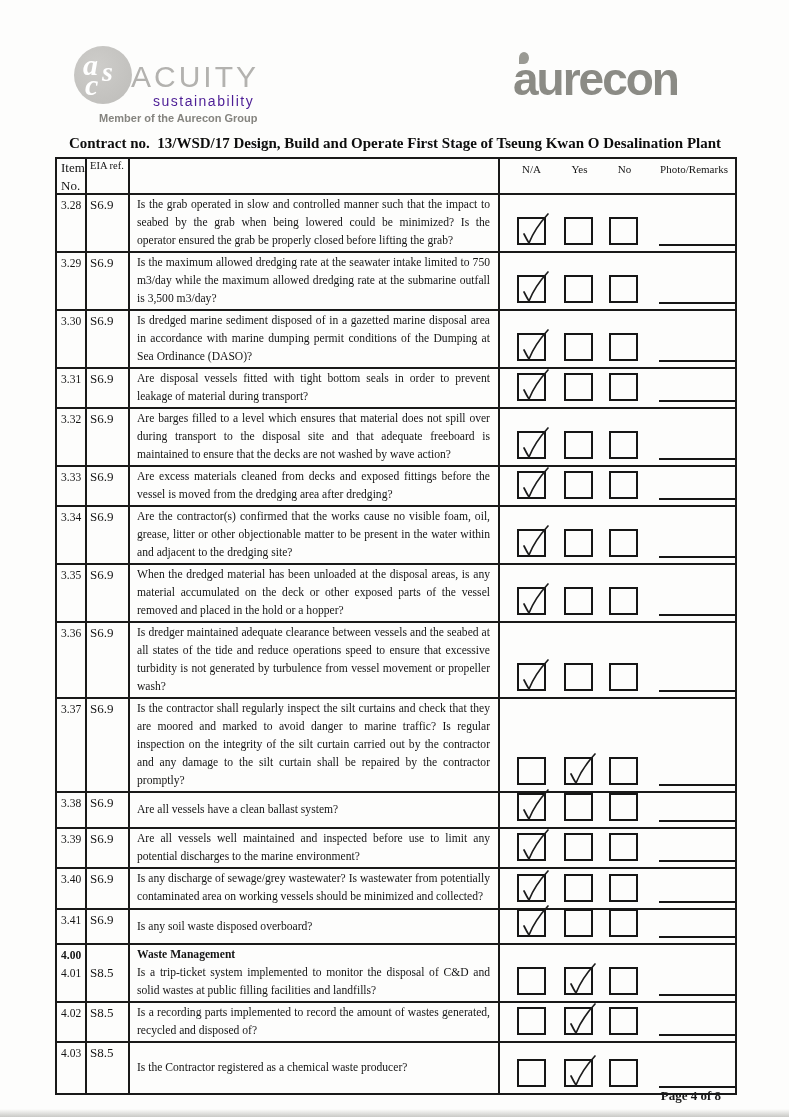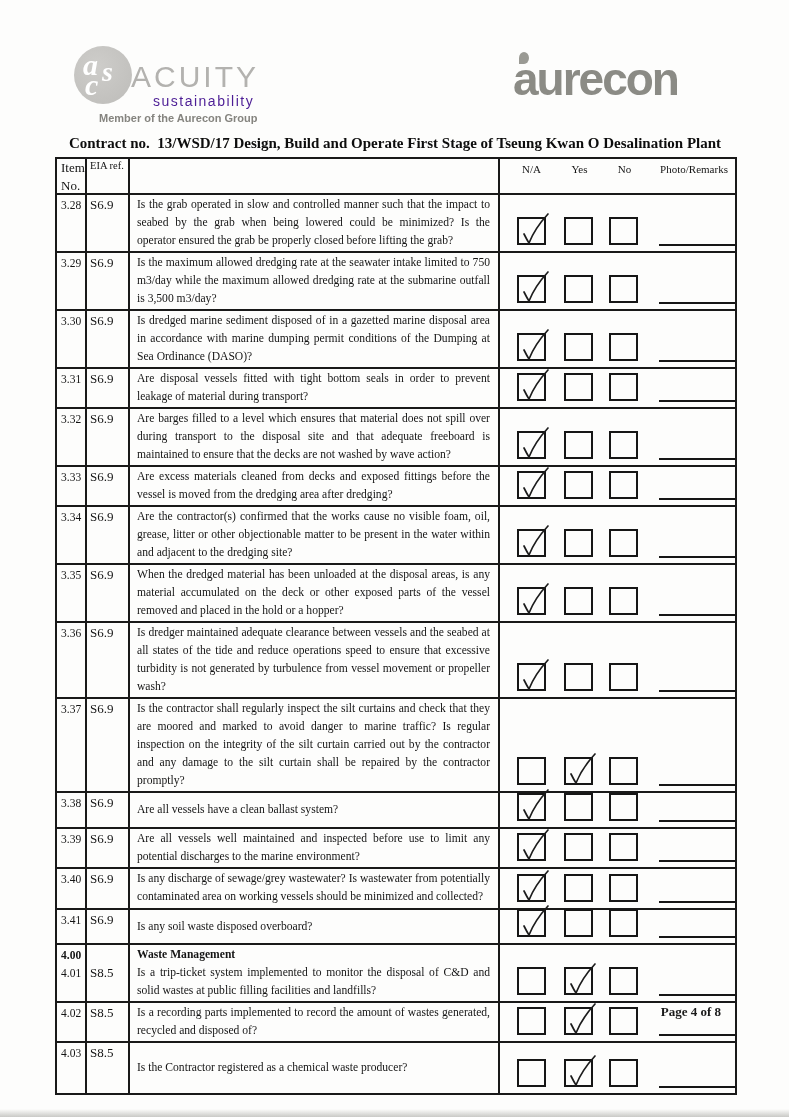--- a/index.html
+++ b/index.html
@@ -59,21 +59,21 @@
   .checks-wrap{position:absolute;left:0;top:0;right:0;bottom:0;}
   .cb{position:absolute;bottom:6px;width:25px;height:24px;border:2px solid #161616;background:#fdfdfc;}
   .cb-na{left:17px;}
   .cb-yes{left:64px;}
   .cb-no{left:109px;}
   .cb .tick{display:none;position:absolute;left:-2px;bottom:-5px;overflow:visible;}
   .cb.checked .tick{display:block;}
   .remark-line{position:absolute;right:0;bottom:5px;width:76px;border-bottom:2px solid #161616;}
 
   
-  .page-footer{position:absolute;top:1004px;left:55px;width:666px;text-align:right;
+  .page-footer{position:absolute;top:1088px;left:55px;width:666px;text-align:right;
     font-size:13px;font-weight:bold;color:#1a1a1a;}
   .scan-edge{position:absolute;left:0;right:0;bottom:0;height:8px;
     background:linear-gradient(#fdfdfc,#c9c9c6);}
 </style>
 </head>
 <body>
 
 <div class="page">
 
   <div class="acuity-circle">

